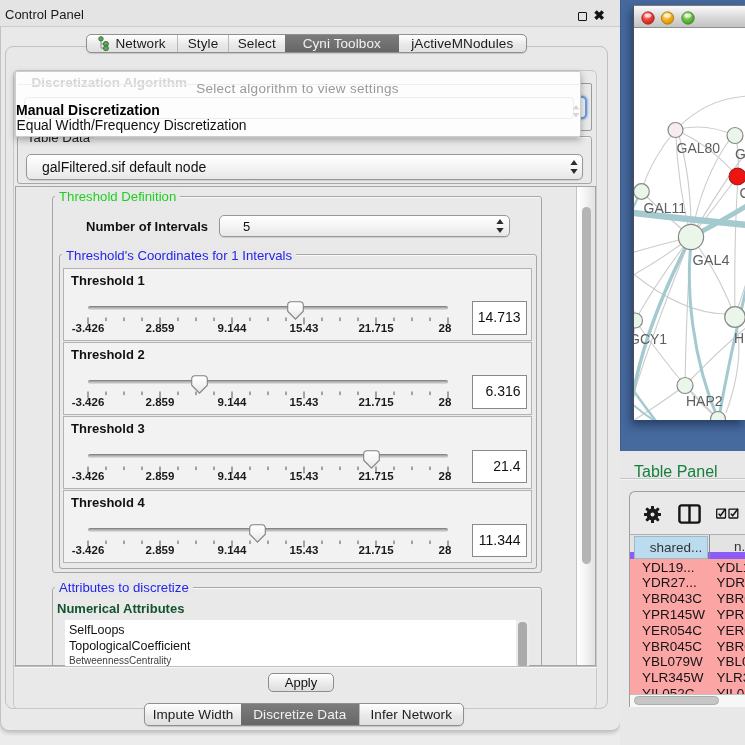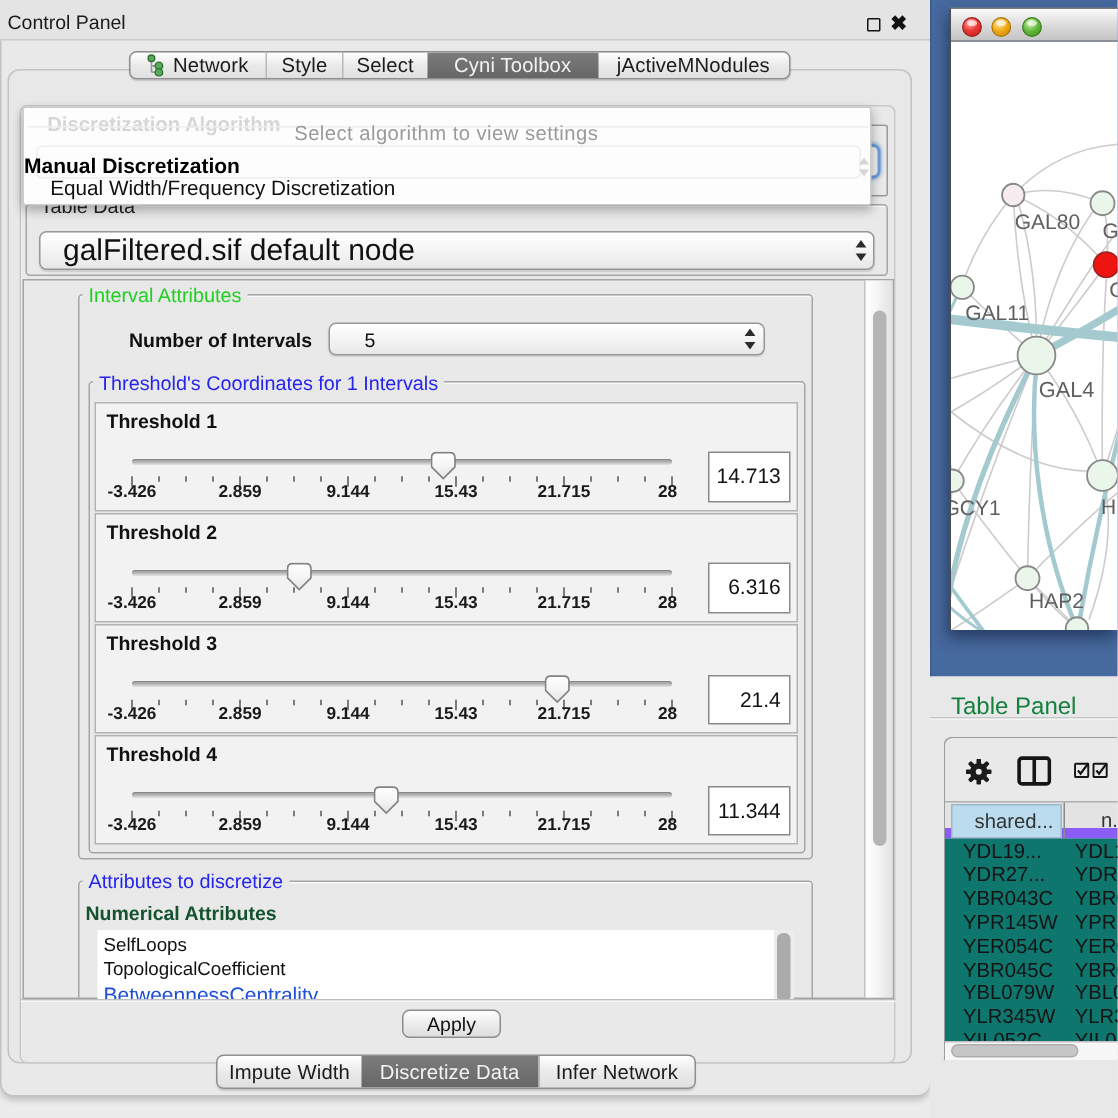--- a/index.html
+++ b/index.html
@@ -51,43 +51,43 @@
     <div class="dark" style="width:114.5px;">Cyni Toolbox</div>
     <div style="width:126.5px;">jActiveMNodules</div>
   </div>
 <div class="abs" style="left:5px;top:45.5px;width:602.5px;height:663px;border:1px solid #c2c2c2;border-radius:8px;background:#e8e8e8;"></div>
 <div class="abs" style="left:13px;top:70px;width:584px;height:638.5px;border:1px solid #c9c9c9;border-radius:5px;background:#e9e9e9;"></div>
 <div class="abs" style="left:17px;top:83px;width:575px;height:48px;border:1px solid #9a9a9a;border-radius:2px;"></div>
 <div class="abs" style="left:566px;top:96px;width:21px;height:23px;border:2px solid #6b9cd9;border-radius:5px;background:#f0f0f0;box-shadow:0 0 2px 1px rgba(90,140,210,0.5);"></div>
 <div class="gbox" style="left:17px;top:136px;width:575px;height:48px;"></div>
 <div class="glab" style="left:23px;top:130px;color:#222;">Table Data</div>
 <div class="combo" style="left:26px;top:154px;width:557px;height:26px;">
-    <div style="position:absolute;left:15px;top:0;line-height:25px;font-size:20px;text-align:center;">galFiltered.sif default node</div>
+    <div style="position:absolute;left:15px;top:0;line-height:25px;font-size:14px;text-align:center;">galFiltered.sif default node</div>
     <svg width="8" height="14" viewBox="0 0 8 14" style="position:absolute;right:4.5px;top:50%;margin-top:-7px;">
       <polygon points="4,0 7.6,5 0.4,5" fill="#2b2b2b"></polygon>
       <polygon points="0.4,9 7.6,9 4,14" fill="#2b2b2b"></polygon>
     </svg>
   </div>
 <div class="abs" style="left:14.5px;top:70.5px;width:566px;height:66px;background:#fdfdfd;border:1px solid #cdcdcd;border-radius:2px;box-shadow:0 3px 7px rgba(0,0,0,0.3);z-index:20;">
     <div style="position:absolute;left:16px;top:3px;font-size:13.5px;font-weight:bold;color:#d6d6d6;">Discretization Algorithm</div>
     <div style="position:absolute;left:2px;top:12.5px;width:561px;height:1px;background:#eeeeee;"></div>
     <div style="position:absolute;left:0;right:0;top:9px;text-align:center;font-size:13.5px;color:#9a9a9a;letter-spacing:0.3px;">Select algorithm to view settings</div>
     <div style="position:absolute;left:8px;top:25px;width:550px;height:22px;border:1px solid #ededed;border-radius:4px;"></div>
     <svg width="8" height="13" viewBox="0 0 8 13" style="position:absolute;left:556px;top:33px;">
       <polygon points="4,0 7.4,4.6 0.6,4.6" fill="#d6d6d6"></polygon>
       <polygon points="0.6,8 7.4,8 4,12.6" fill="#d6d6d6"></polygon>
     </svg>
     <div style="position:absolute;left:0.5px;top:30px;font-size:14px;font-weight:bold;color:#000;">Manual Discretization</div>
-    <div style="position:absolute;left:18px;top:46.5px;font-size:13.8px;color:#111;">Equal Width/Frequency Discretization</div>
+    <div style="position:absolute;left:1px;top:46.5px;font-size:13.8px;color:#111;">Equal Width/Frequency Discretization</div>
   </div>
 <div class="abs" style="left:15px;top:186px;width:581px;height:480px;border:1px solid #a5a5a5;"></div>
 <div class="abs" style="left:576px;top:187px;width:19px;height:478px;background:linear-gradient(90deg,#ffffff,#f6f6f6 40%,#e2e2e2);border-left:1px solid #c3c3c3;"></div>
 <div class="abs" style="left:581.5px;top:206.5px;width:9.5px;height:357px;border-radius:5px;background:#b5b5b5;"></div>
 <div class="gbox" style="left:52px;top:196px;width:490px;height:377px;"></div>
-<div class="glab" style="left:55px;top:189px;color:#21cf21;">Interval Attributes</div>
+<div class="glab" style="left:55px;top:189px;color:#21cf21;">Threshold Definition</div>
 <div class="abs" style="left:86px;top:219px;font-size:13px;font-weight:bold;color:#111;">Number of Intervals</div>
 <div class="combo" style="left:219px;top:215px;width:291px;height:22px;">
     <div style="position:absolute;left:23px;top:0;line-height:21px;font-size:13px;">5</div>
     <svg width="8" height="14" viewBox="0 0 8 14" style="position:absolute;right:5px;top:50%;margin-top:-7px;">
       <polygon points="4,0 7.6,5 0.4,5" fill="#2b2b2b"></polygon>
       <polygon points="0.4,9 7.6,9 4,14" fill="#2b2b2b"></polygon>
     </svg>
   </div>
 <div class="gbox" style="left:59px;top:254px;width:478px;height:315px;"></div>
 <div class="glab" style="left:62px;top:247.5px;color:#2424ee;">Threshold's Coordinates for 1 Intervals</div>
@@ -268,21 +268,21 @@
     <div class="vbox">11.344</div>
   </div>
 <div class="abs" style="left:16px;top:187px;width:560px;height:479px;overflow:hidden;">
     <div class="gbox" style="left:36px;top:400px;width:490px;height:120px;"></div>
   </div>
 <div class="glab" style="left:55px;top:580px;color:#2424ee;">Attributes to discretize</div>
 <div class="abs" style="left:57px;top:601px;font-size:13px;font-weight:bold;color:#14532d;">Numerical Attributes</div>
 <div class="abs" style="left:65px;top:620px;width:464px;height:46px;background:#fff;overflow:hidden;">
     <div style="position:absolute;left:4px;top:3px;font-size:12.5px;color:#111;">SelfLoops</div>
     <div style="position:absolute;left:4px;top:19px;font-size:12.5px;color:#111;">TopologicalCoefficient</div>
-    <div style="position:absolute;left:4px;top:35px;font-size:14px;color:#1d4ed8;">BetweennessCentrality</div>
+    <div style="position:absolute;left:4px;top:35px;font-size:10px;color:#404040;">BetweennessCentrality</div>
     <div style="position:absolute;right:0;top:0;width:13.5px;height:46px;background:#ececec;"></div>
     <div style="position:absolute;right:2.5px;top:2px;width:8.5px;height:46px;border-radius:4px;background:#ababab;"></div>
   </div>
 <div class="abs" style="left:14px;top:666px;width:583px;height:1px;background:#bdbdbd;"></div>
 <div class="abs" style="left:14px;top:667px;width:583px;height:1px;background:#f7f7f7;"></div>
 <div class="abs" style="left:268px;top:673px;width:66px;height:19px;border:1px solid #8d8d8d;border-radius:5px;background:linear-gradient(#ffffff,#e9e9e9 60%,#dedede);font-size:13px;color:#111;text-align:center;line-height:17px;">Apply</div>
 <div class="seg" style="left:144px;top:703px;height:23px;font-size:13.5px;">
     <div style="width:96px;font-size:13.5px;">Impute Width</div>
     <div class="dark" style="width:117.5px;font-size:13.5px;">Discretize Data</div>
     <div class="lsep" style="width:104.5px;font-size:13.5px;">Infer Network</div>
@@ -406,21 +406,21 @@
     <g transform="translate(12.3,0)">
       <rect x="0.7" y="1.2" width="8.8" height="8.8" rx="0.5" fill="none" stroke="#151515" stroke-width="1.3"></rect>
       <path d="M2.6,5.6 L4.4,7.8 L9.6,0.8" fill="none" stroke="#151515" stroke-width="1.5"></path>
     </g>
   </svg>
 <div class="abs" style="left:630px;top:534px;width:115px;height:25px;background:#e3e3e3;border-top:1px solid #b0b0b0;border-bottom:7px solid #8b5cf6;">
     <div style="position:absolute;left:3.5px;top:0.5px;width:74px;height:23px;background:#badcee;border:1px solid #9fb8c6;font-size:13.5px;color:#333;text-align:center;line-height:22px;padding-left:11px;">shared...</div>
     <div style="position:absolute;left:78.5px;top:0;width:1px;height:24px;background:#8a8a8a;"></div>
     <div style="position:absolute;left:104px;top:0.5px;font-size:13.5px;color:#333;line-height:22px;">n...</div>
   </div>
-<div class="abs" style="left:630px;top:558.5px;width:115px;height:135.5px;background:#0f766e;overflow:hidden;">
+<div class="abs" style="left:630px;top:558.5px;width:115px;height:135.5px;background:#fca5a5;overflow:hidden;">
     <div class="row" style="top:0.0px;">
       <span style="left:12px;">YDL19...</span>
       <span style="left:86.5px;">YDL19</span>
     </div>
     <div class="row" style="top:15.8px;">
       <span style="left:12px;">YDR27...</span>
       <span style="left:86.5px;">YDR27</span>
     </div>
     <div class="row" style="top:31.6px;">
       <span style="left:12px;">YBR043C</span>

